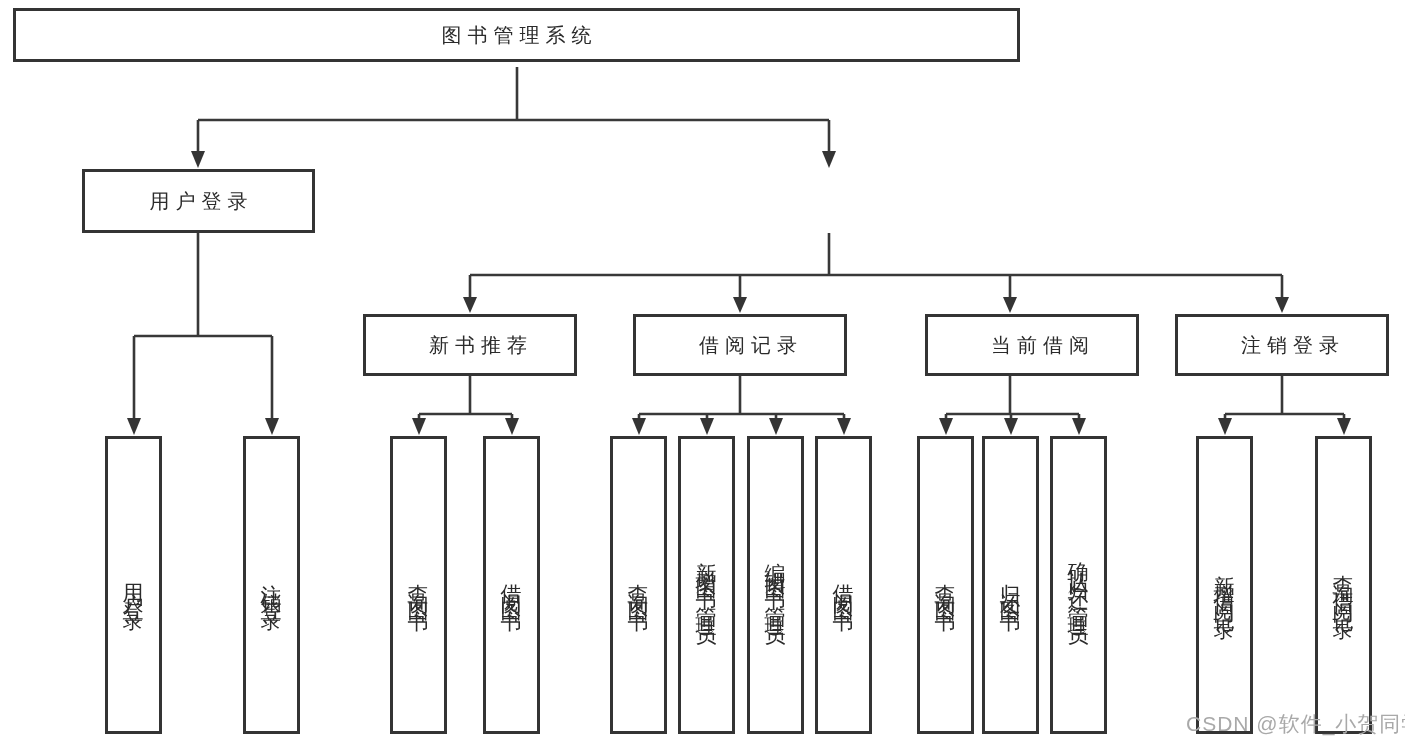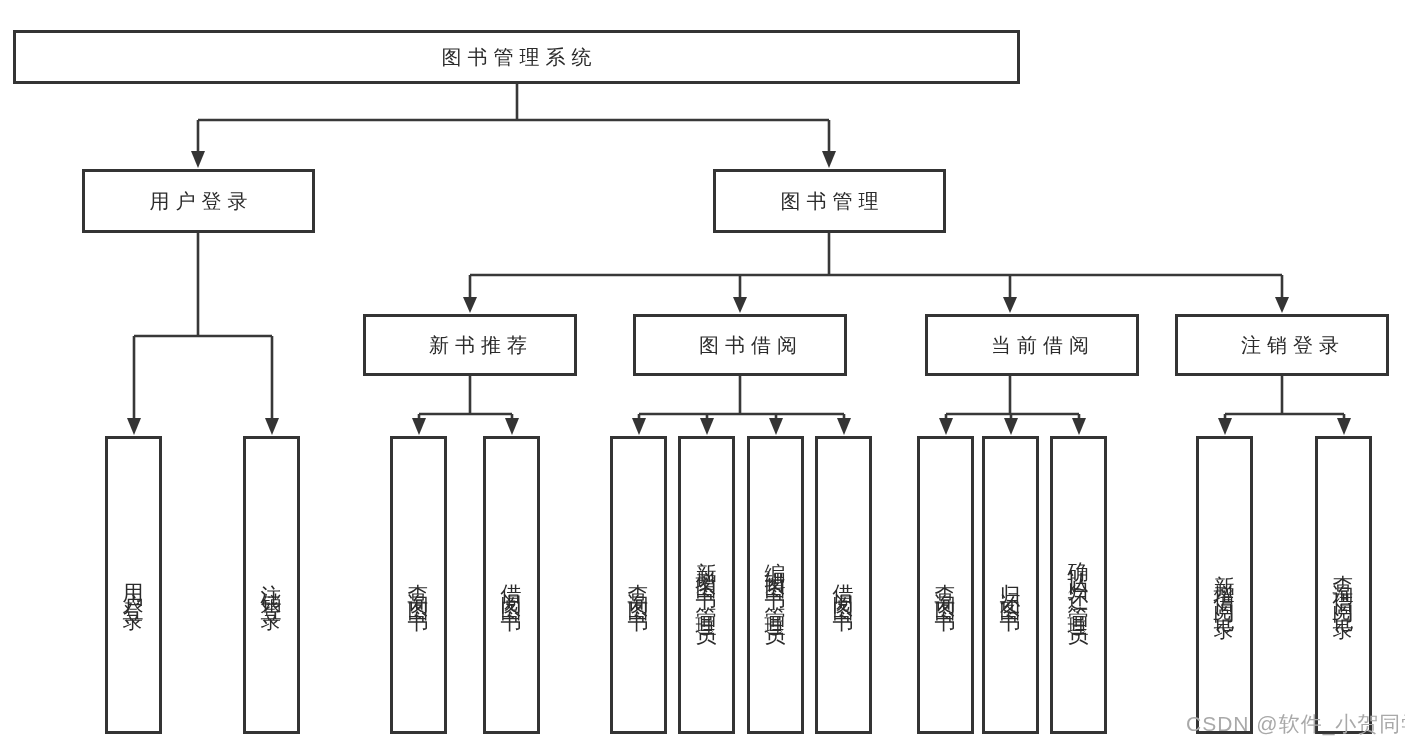--- a/index.html
+++ b/index.html
@@ -21,21 +21,21 @@
   .box{
     position:absolute;
     box-sizing:border-box;
     background:var(--background);
     border:3px solid var(--border);
     color:var(--text);
     display:flex;align-items:center;justify-content:center;
     z-index:2;
   }
   .box.h{font-size:20px;letter-spacing:6px;text-indent:6px;white-space:nowrap;}
-  .root-box{left:13px;top:30px;width:1007px;height:54px;}
+  .root-box{left:13px;top:8px;width:1007px;height:54px;}
   .l1{top:169px;width:233px;height:64px;}
   .l2{top:314px;width:214px;height:62px;padding-left:16px;}
   .leaf{
     top:436px;width:57px;height:298px;
     writing-mode:vertical-rl;
     font-size:21px;letter-spacing:9px;
     line-height:1;
     display:flex;align-items:center;justify-content:center;
   }
   .watermark{
@@ -96,24 +96,23 @@
       <polygon points="1072,418 1086,418 1079,435"></polygon>
 
       <polygon points="1218,418 1232,418 1225,435"></polygon>
       <polygon points="1337,418 1351,418 1344,435"></polygon>
     </g>
   </svg>
 
   <div class="box h root-box">图书管理系统</div>
 
   <div class="box h l1" style="left:82px">用户登录</div>
-  <div class="box h l1" style="left:713px">图书管理</div>
 
   <div class="box h l2" style="left:363px">新书推荐</div>
-  <div class="box h l2" style="left:633px">图书借阅</div>
+  <div class="box h l2" style="left:633px">借阅记录</div>
   <div class="box h l2" style="left:925px">当前借阅</div>
   <div class="box h l2" style="left:1175px">注销登录</div>
 
   <div class="box leaf" style="left:105px">用户登录</div>
   <div class="box leaf" style="left:243px">注销登录</div>
 
   <div class="box leaf" style="left:390px">查询图书</div>
   <div class="box leaf" style="left:483px">借阅图书</div>
 
   <div class="box leaf" style="left:610px">查询图书</div>

